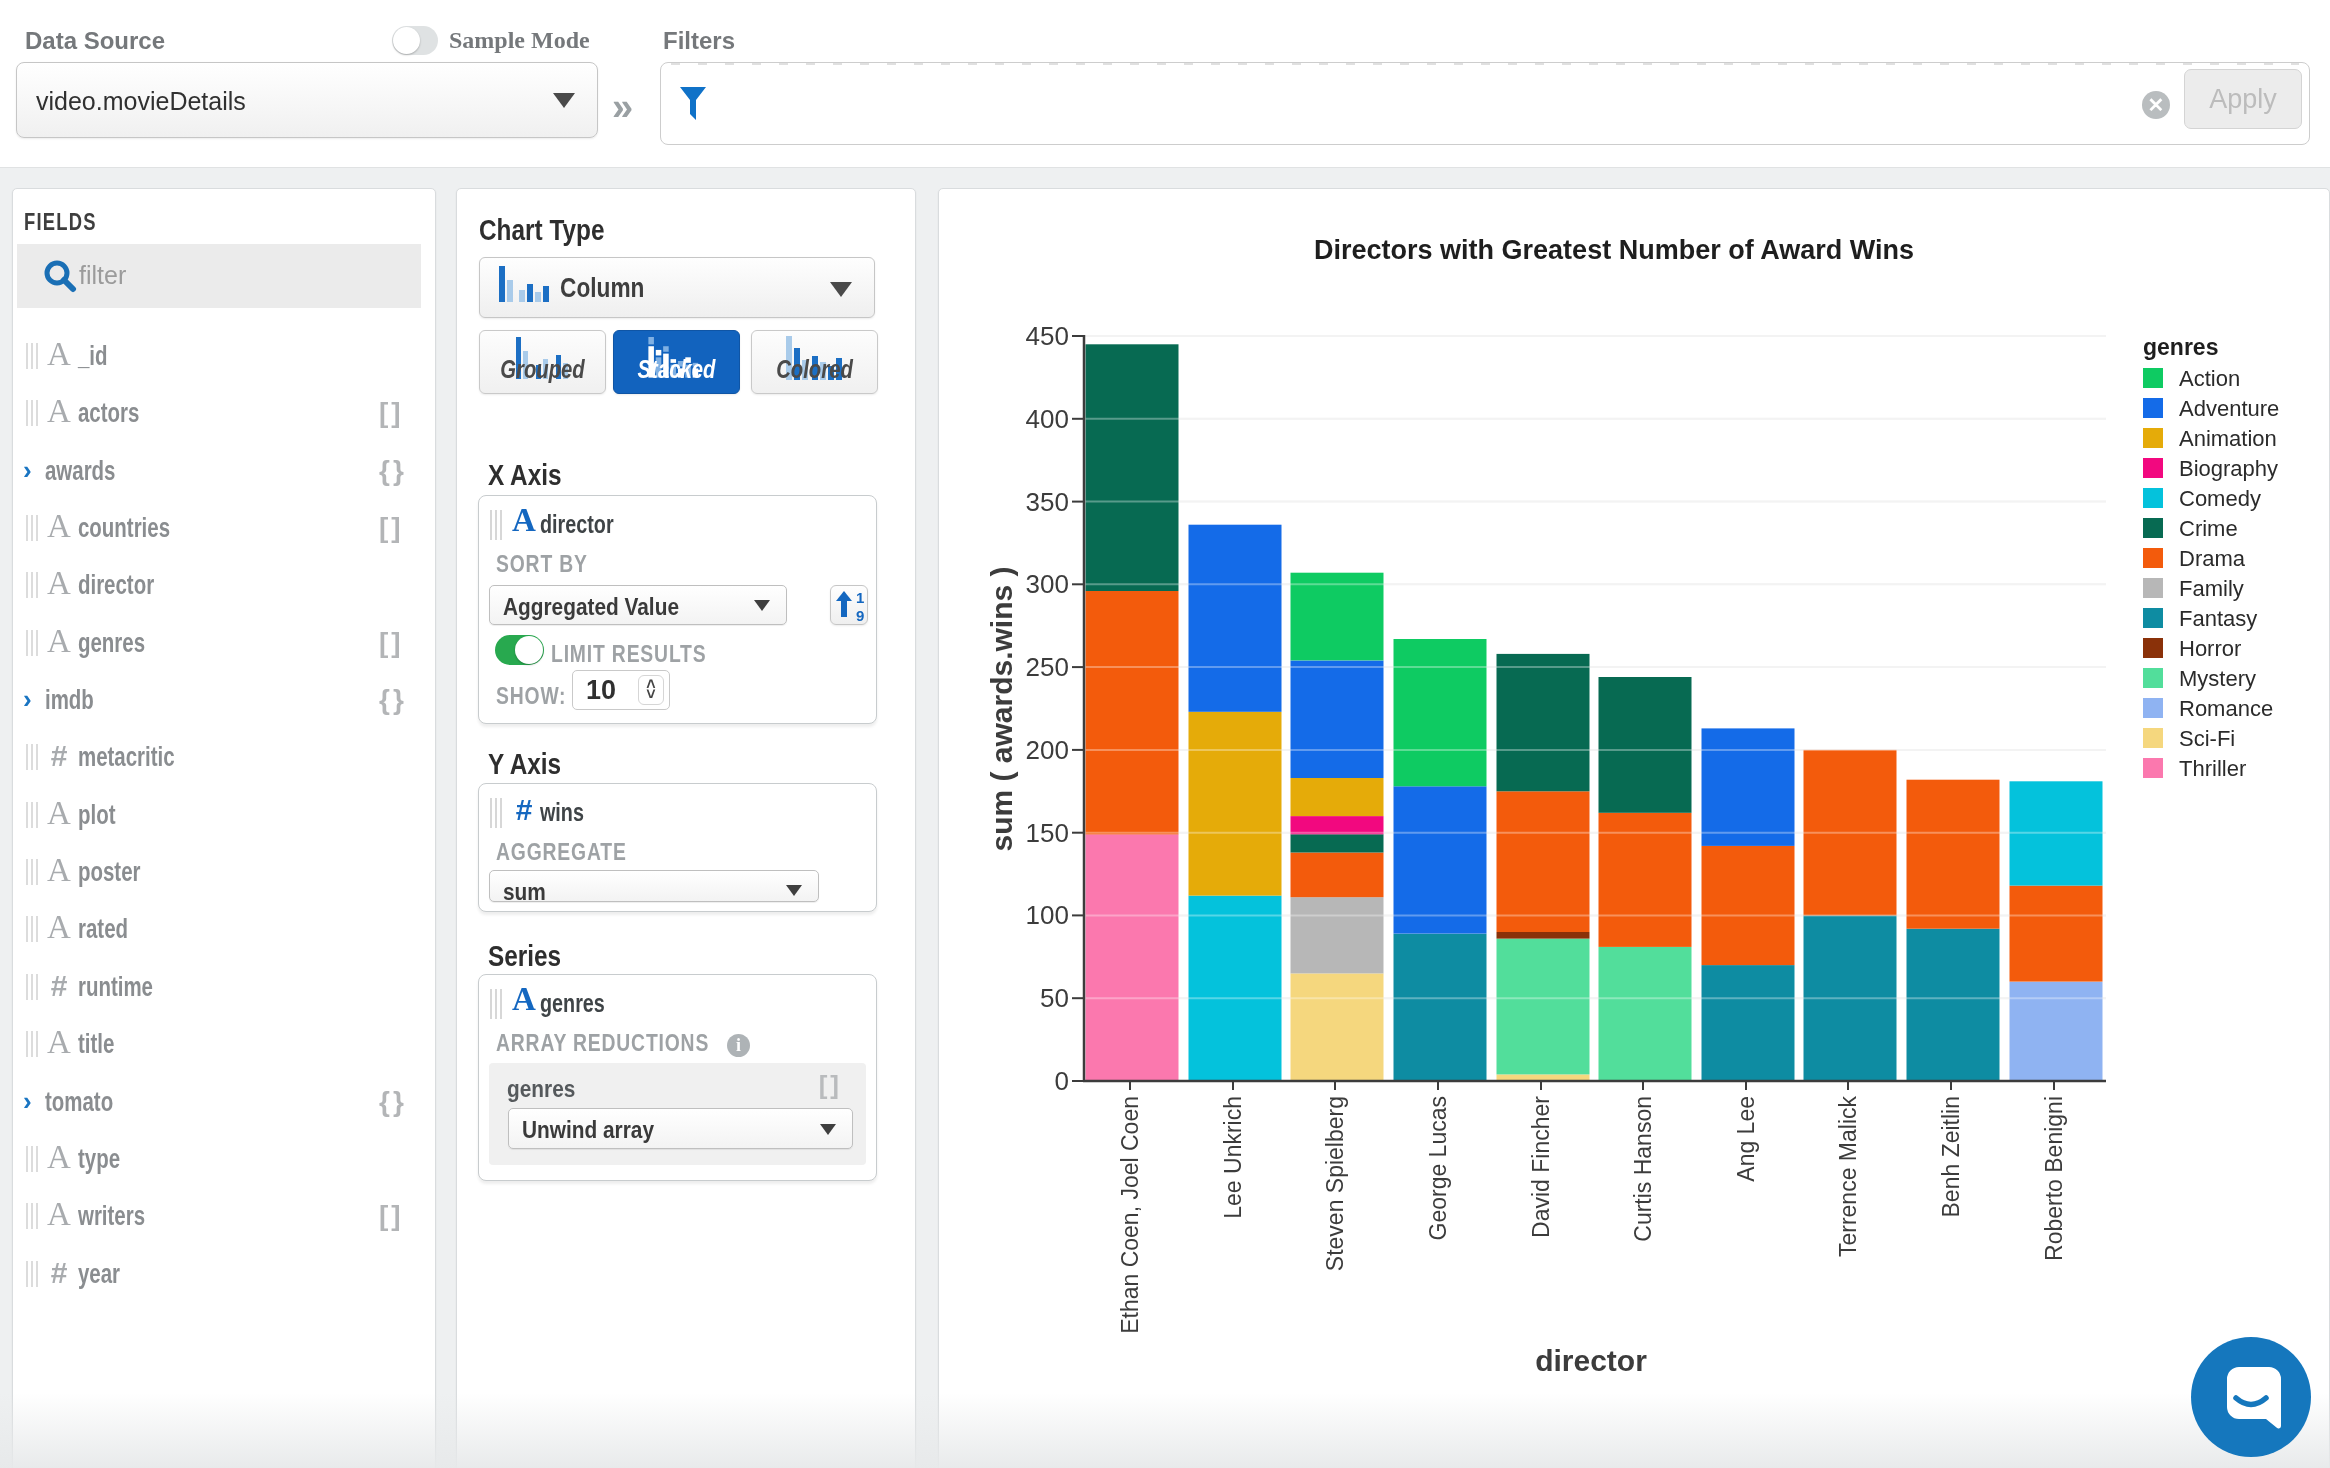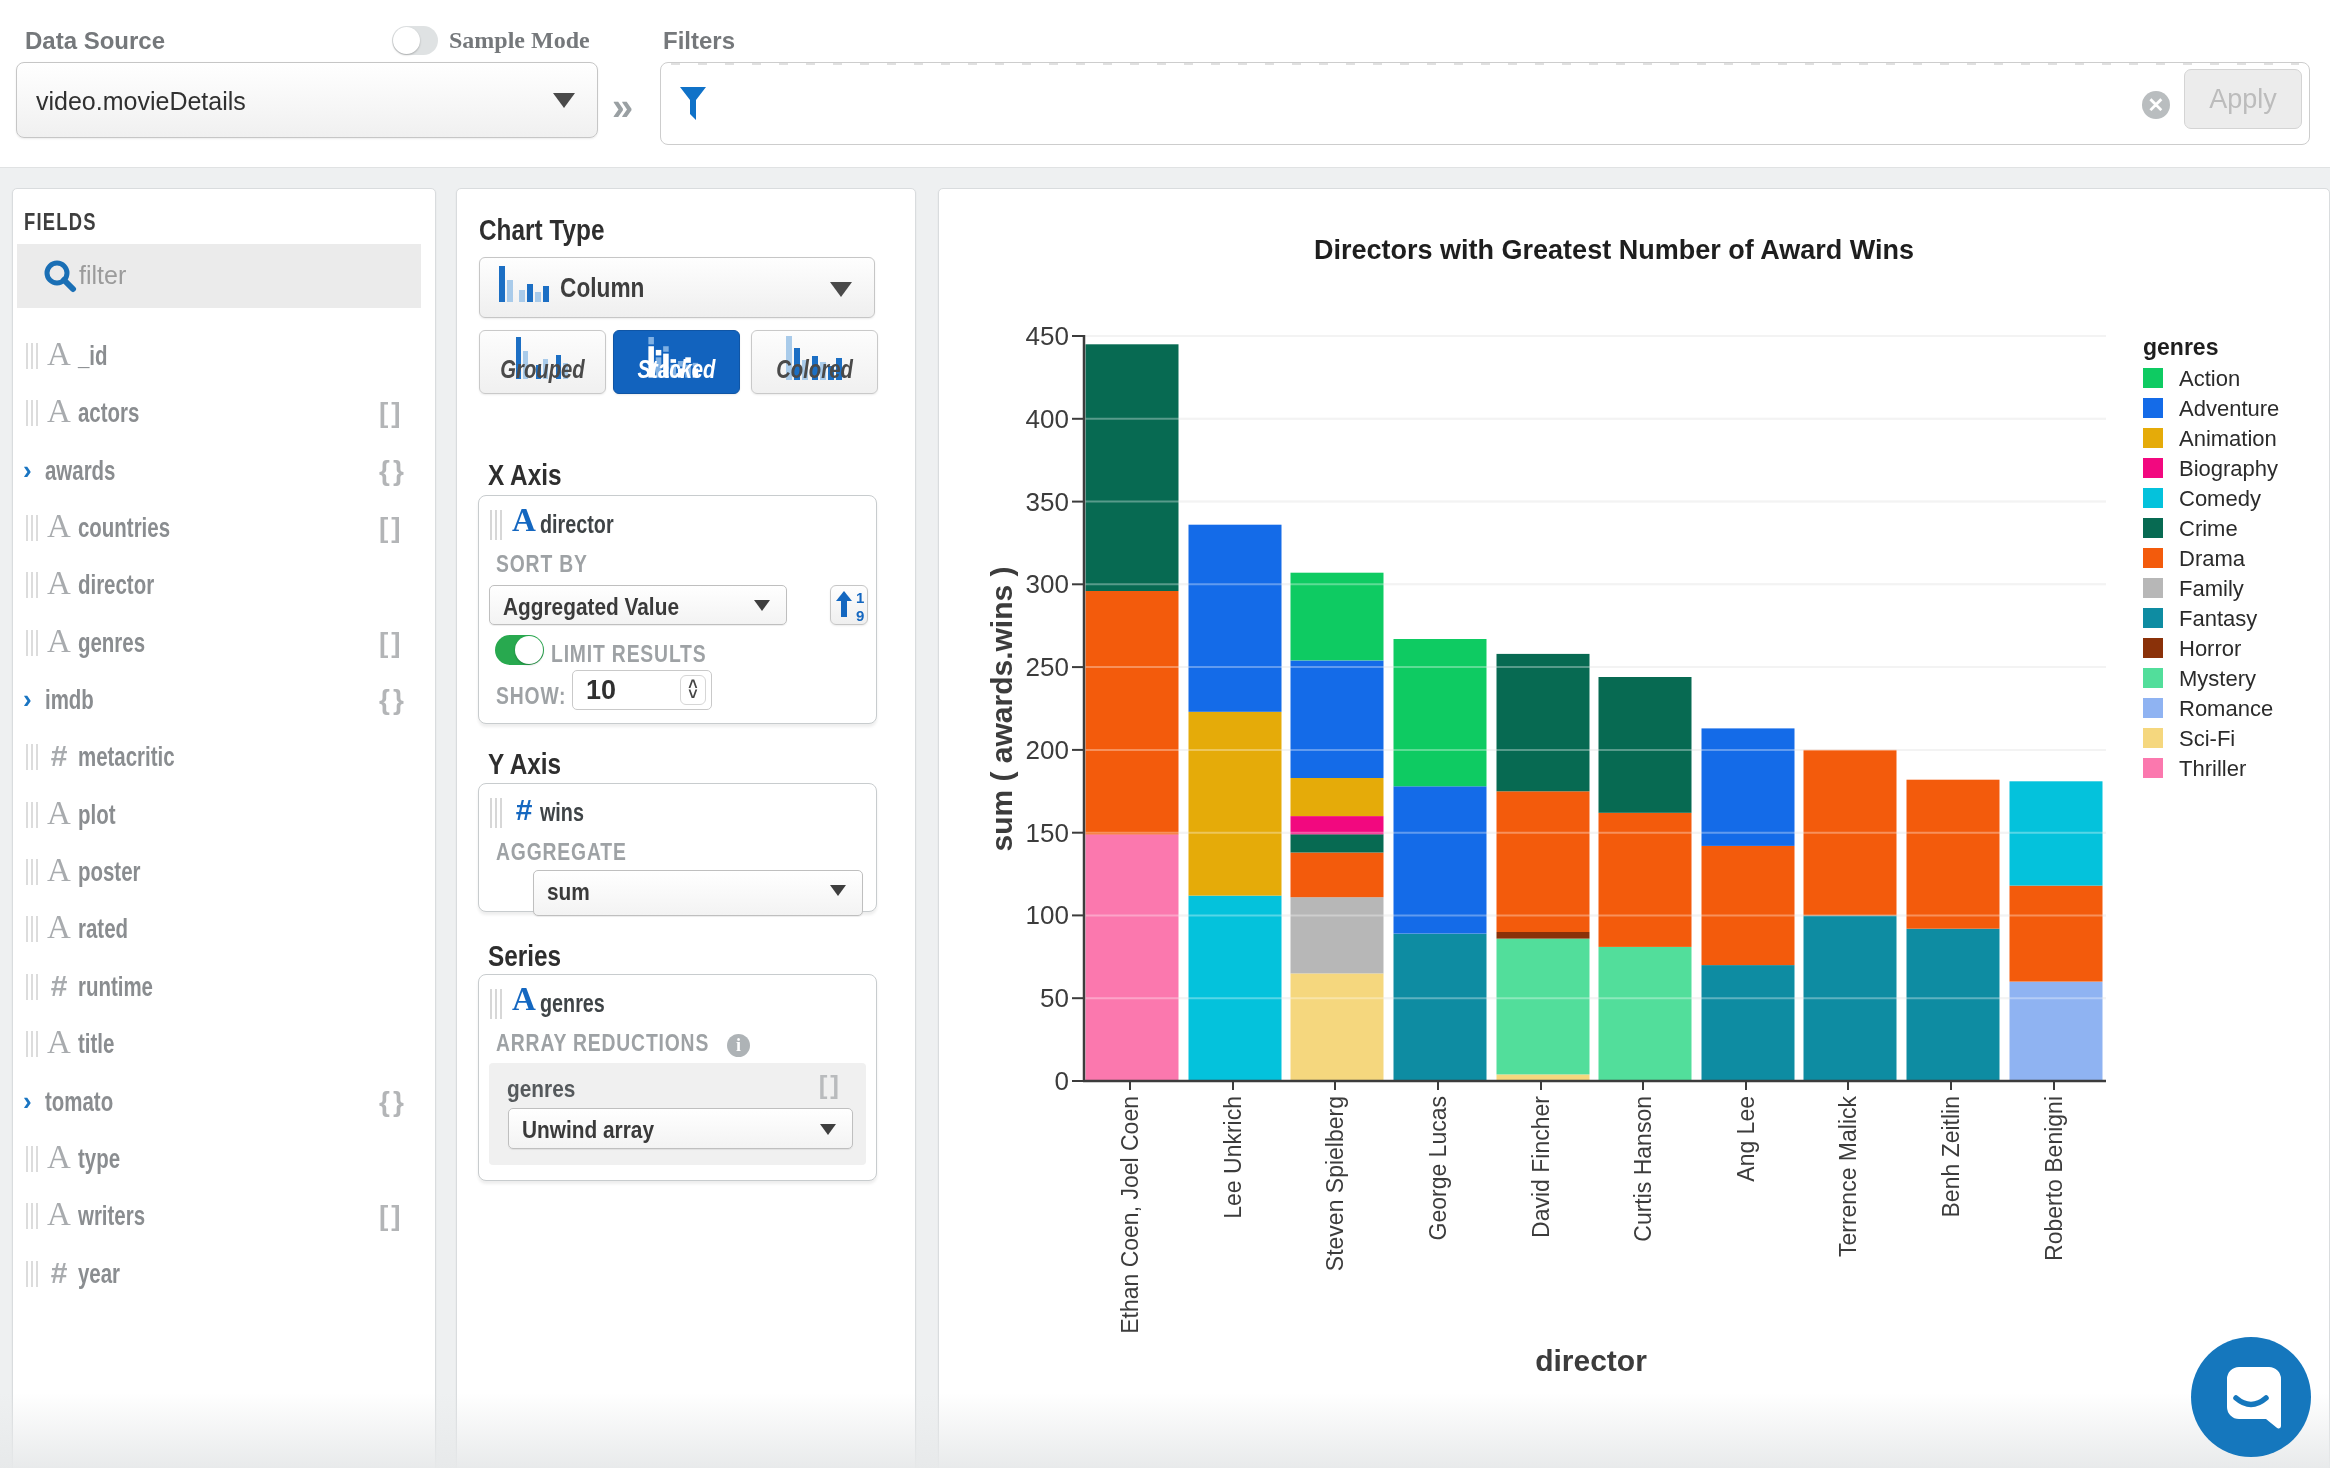--- a/index.html
+++ b/index.html
@@ -76,21 +76,21 @@
 .cfield { position:absolute; left:61px; top:13px; font-size:26px; font-weight:bold; color:#3f4447; transform:scaleX(.76); transform-origin:left center; }
 .clbl { position:absolute; font-size:23px; font-weight:bold; color:#9ea2a5; letter-spacing:1px; transform:scaleX(.84); transform-origin:left center; }
 .csel { position:absolute; border:1px solid #bfbfbf; border-radius:5px;
   background:linear-gradient(#fff,#f3f3f3); box-shadow:0 1px 1px rgba(0,0,0,.07); }
 .csel .t { position:absolute; left:13px; top:7px; font-size:24px; font-weight:bold; color:#3a3a3a; transform:scaleX(.868); transform-origin:left center; }
 .scaret { position:absolute; width:0; height:0; border-left:8px solid transparent;
   border-right:8px solid transparent; border-top:11px solid #3f3f3f; }
 #gtoggle { width:49px; height:30px; background:#28a94f; }
 #gtoggle .knob { position:absolute; right:1px; top:1px; width:28px; height:28px; border-radius:50%;
   background:#fff; box-shadow:0 1px 2px rgba(0,0,0,.25); }
-#showinput { position:absolute; left:93px; top:0px; width:140px; height:40px; background:#fff;
+#showinput { position:absolute; left:93px; top:0px; width:98px; height:40px; background:#fff;
   border:1px solid #c9c9c9; border-radius:5px; }
 #showinput .n { position:absolute; left:13px; top:4px; font-size:27px; font-weight:bold; color:#303030; }
 #spinner { position:absolute; right:5px; top:4px; width:26px; height:30px; border:1px solid #d6d6d6;
   border-radius:6px; background:#fff; }
 #spinner div { position:absolute; width:100%; text-align:center; font-size:16px; color:#444;
   font-weight:bold; line-height:14px; }
 #arbox { position:absolute; left:10px; top:88px; width:377px; height:102px; background:#f0f0f0;
   border-radius:4px; }
 #arbox .gl { position:absolute; left:18px; top:12px; font-size:24px; font-weight:bold; color:#55595c; transform:scaleX(.868); transform-origin:left center; }
 #arbox .br { position:absolute; right:24px; top:7px; font-size:26px; font-weight:bold; color:#b9bbbd;
@@ -321,21 +321,21 @@
       </div>
     </div>
   </div>
 
   <div class="sechdr" style="left:31px; top:559px;">Y Axis</div>
   <div class="cfgbox" style="top:594px; height:129px;">
     <div class="chandle"></div>
     <div class="ciconh">#</div>
     <div class="cfield">wins</div>
     <div class="clbl" style="left:17px; top:55px;">AGGREGATE</div>
-    <div class="csel" style="left:10px; top:86px; width:330px; height:46px;margin-left:44px;">
+    <div class="csel" style="left:10px; top:86px; width:330px; height:32px;">
       <div class="t">sum</div>
       <div class="scaret" style="right:16px; top:14px;"></div>
     </div>
   </div>
 
   <div class="sechdr" style="left:31px; top:751px;">Series</div>
   <div class="cfgbox" style="top:785px; height:207px;">
     <div class="chandle"></div>
     <div class="cicon">A</div>
     <div class="cfield">genres</div>

